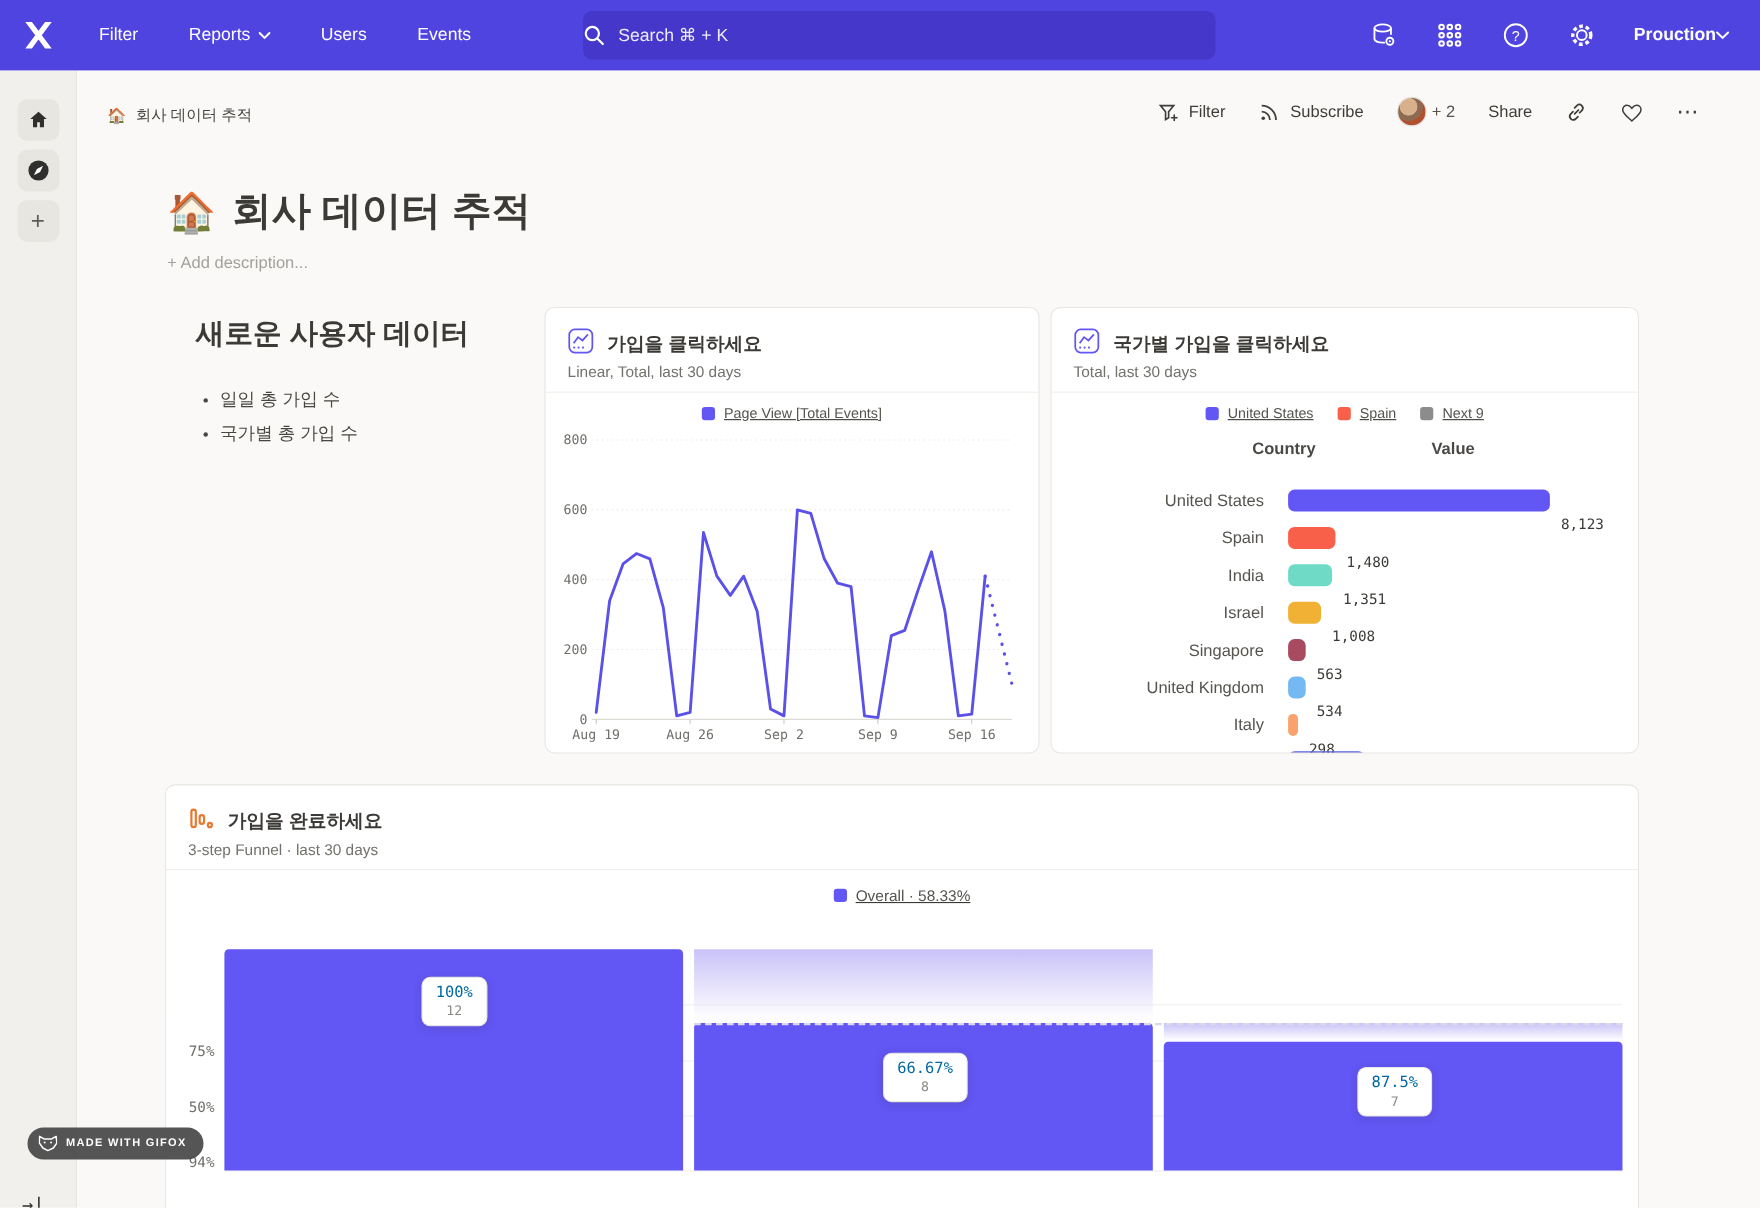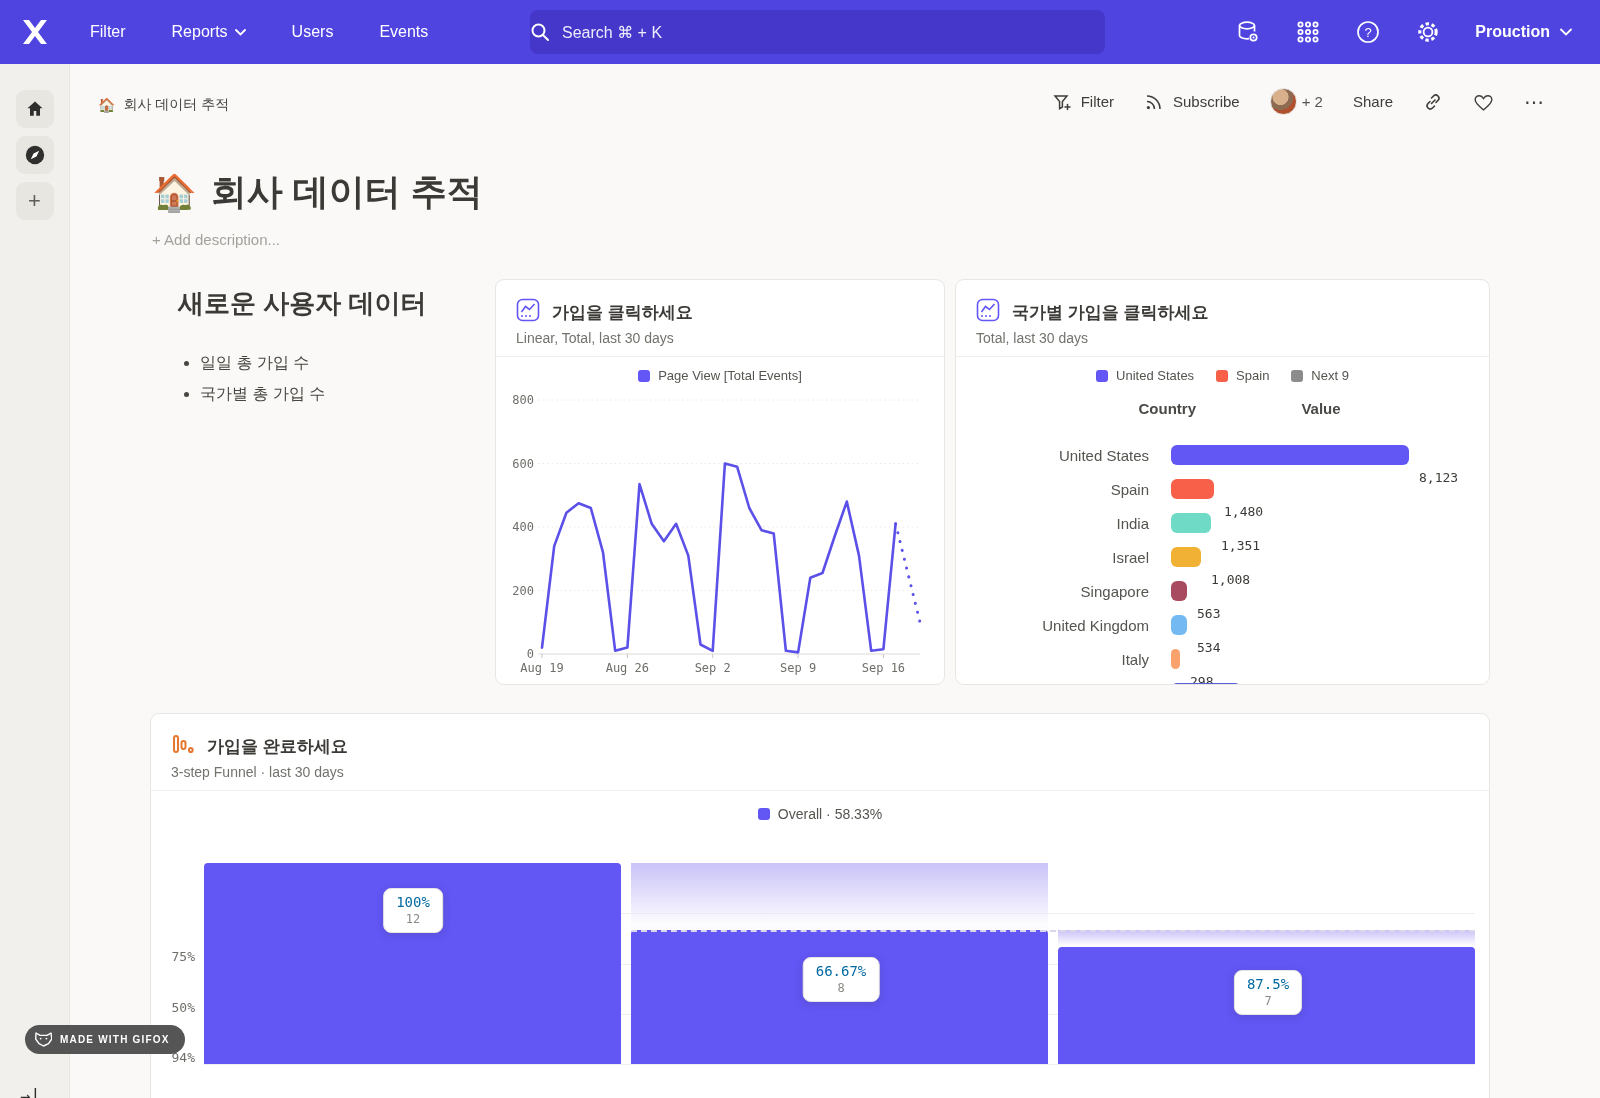--- a/index.html
+++ b/index.html
@@ -8,21 +8,21 @@
   .mono { font-family:"DejaVu Sans Mono", monospace;margin-top:44px; }
 
   
   .topnav { position:absolute; left:0; top:0; width:1600px; height:64px; background:#4F44E0; display:flex; align-items:center; z-index:5; }
   .logo { width:30px; height:30px; margin-left:20px; margin-right:40px; display:flex; align-items:center; justify-content:center; cursor:pointer; }
   .nav-item { color:#fff; font-size:16px; margin-right:46px; display:flex; align-items:center; gap:7px; cursor:pointer; }
   .searchbar { position:absolute; left:530px; top:10px; width:575px; height:44px; background:#4437C9; border-radius:8px; display:flex; align-items:center; padding:0 0; gap:12px; color:#fff; }
   .searchbar .ph { font-size:16px; color:#EDEBFC; }
   .nav-right { position:absolute; right:0; top:0; height:64px; display:flex; align-items:center; gap:34px; padding-right:28px; }
   .nav-icon { width:26px; height:26px; display:flex; align-items:center; justify-content:center; cursor:pointer; }
-  .project { color:#fff; font-size:16px; font-weight:700; display:flex; align-items:center; gap:10px; cursor:pointer; }
+  .project { color:#fff; font-size:16px; font-weight:700; display:flex; align-items:center; cursor:pointer; }
 
   
   .sidebar { position:absolute; left:0; top:64px; width:70px; height:1034px; background:#F1F0ED; border-right:1px solid #E9E7E3; }
   .side-btn { width:38px; height:38px; margin:8px auto 6px auto; background:#E8E6E1; border-radius:9px; display:flex; align-items:center; justify-content:center; cursor:pointer; }
   .side-btn:first-child { margin-top:26px; }
   .plus-glyph { font-size:22px; color:#5E5D58; font-weight:400; line-height:1; }
 
   
   .crumb { position:absolute; left:98px; top:96px; font-size:14px; color:#44433F; display:flex; gap:8px; align-items:center; cursor:pointer; }
   .board-toolbar { position:absolute; right:54px; top:88px; display:flex; align-items:center; gap:30px; }
@@ -44,21 +44,21 @@
   .tw-heading { font-size:26px; font-weight:700; color:#3B3A36; }
   .tw-list { margin-top:32px; margin-left:22px; font-size:16px; color:#474640; }
   .tw-list li { margin-bottom:10px; }
 
   
   .card { position:absolute; background:#fff; border:1px solid #E8E6E2; border-radius:9px; }
   .card-icon { position:absolute; left:20px; top:18px; width:24px; height:24px; }
   .card-title { position:absolute; left:56px; top:21px; font-size:17px; font-weight:700; color:#3B3A36; }
   .card-sub { position:absolute; left:20px; top:50px; font-size:14px; color:#73726C; }
   .card-div { position:absolute; left:0; top:76px; width:100%; border-top:1px solid #F0EEEA; }
-  .legend-row { position:absolute; left:0; top:88px; width:100%; display:flex; justify-content:center; align-items:center; gap:22px; }
+  .legend-row { position:absolute; left:0; top:88px; width:100%; display:flex; justify-content:center; align-items:center; gap:22px;text-decoration:underline; }
   .legend-item { display:flex; align-items:center; gap:8px; font-size:13px; color:#55544F; }
   .swatch { width:12px; height:12px; border-radius:3px; flex:0 0 auto; }
 
   
   #line-card { left:495px; top:279px; width:450px; height:406px; }
   #line-plot { position:absolute; left:0; top:108px; }
 
   
   #country-card { left:955px; top:279px; width:535px; height:406px; overflow:hidden; }
   .col-headers { position:absolute; top:120px; left:0; width:100%; font-size:15px; font-weight:700; color:#4A4945; }

